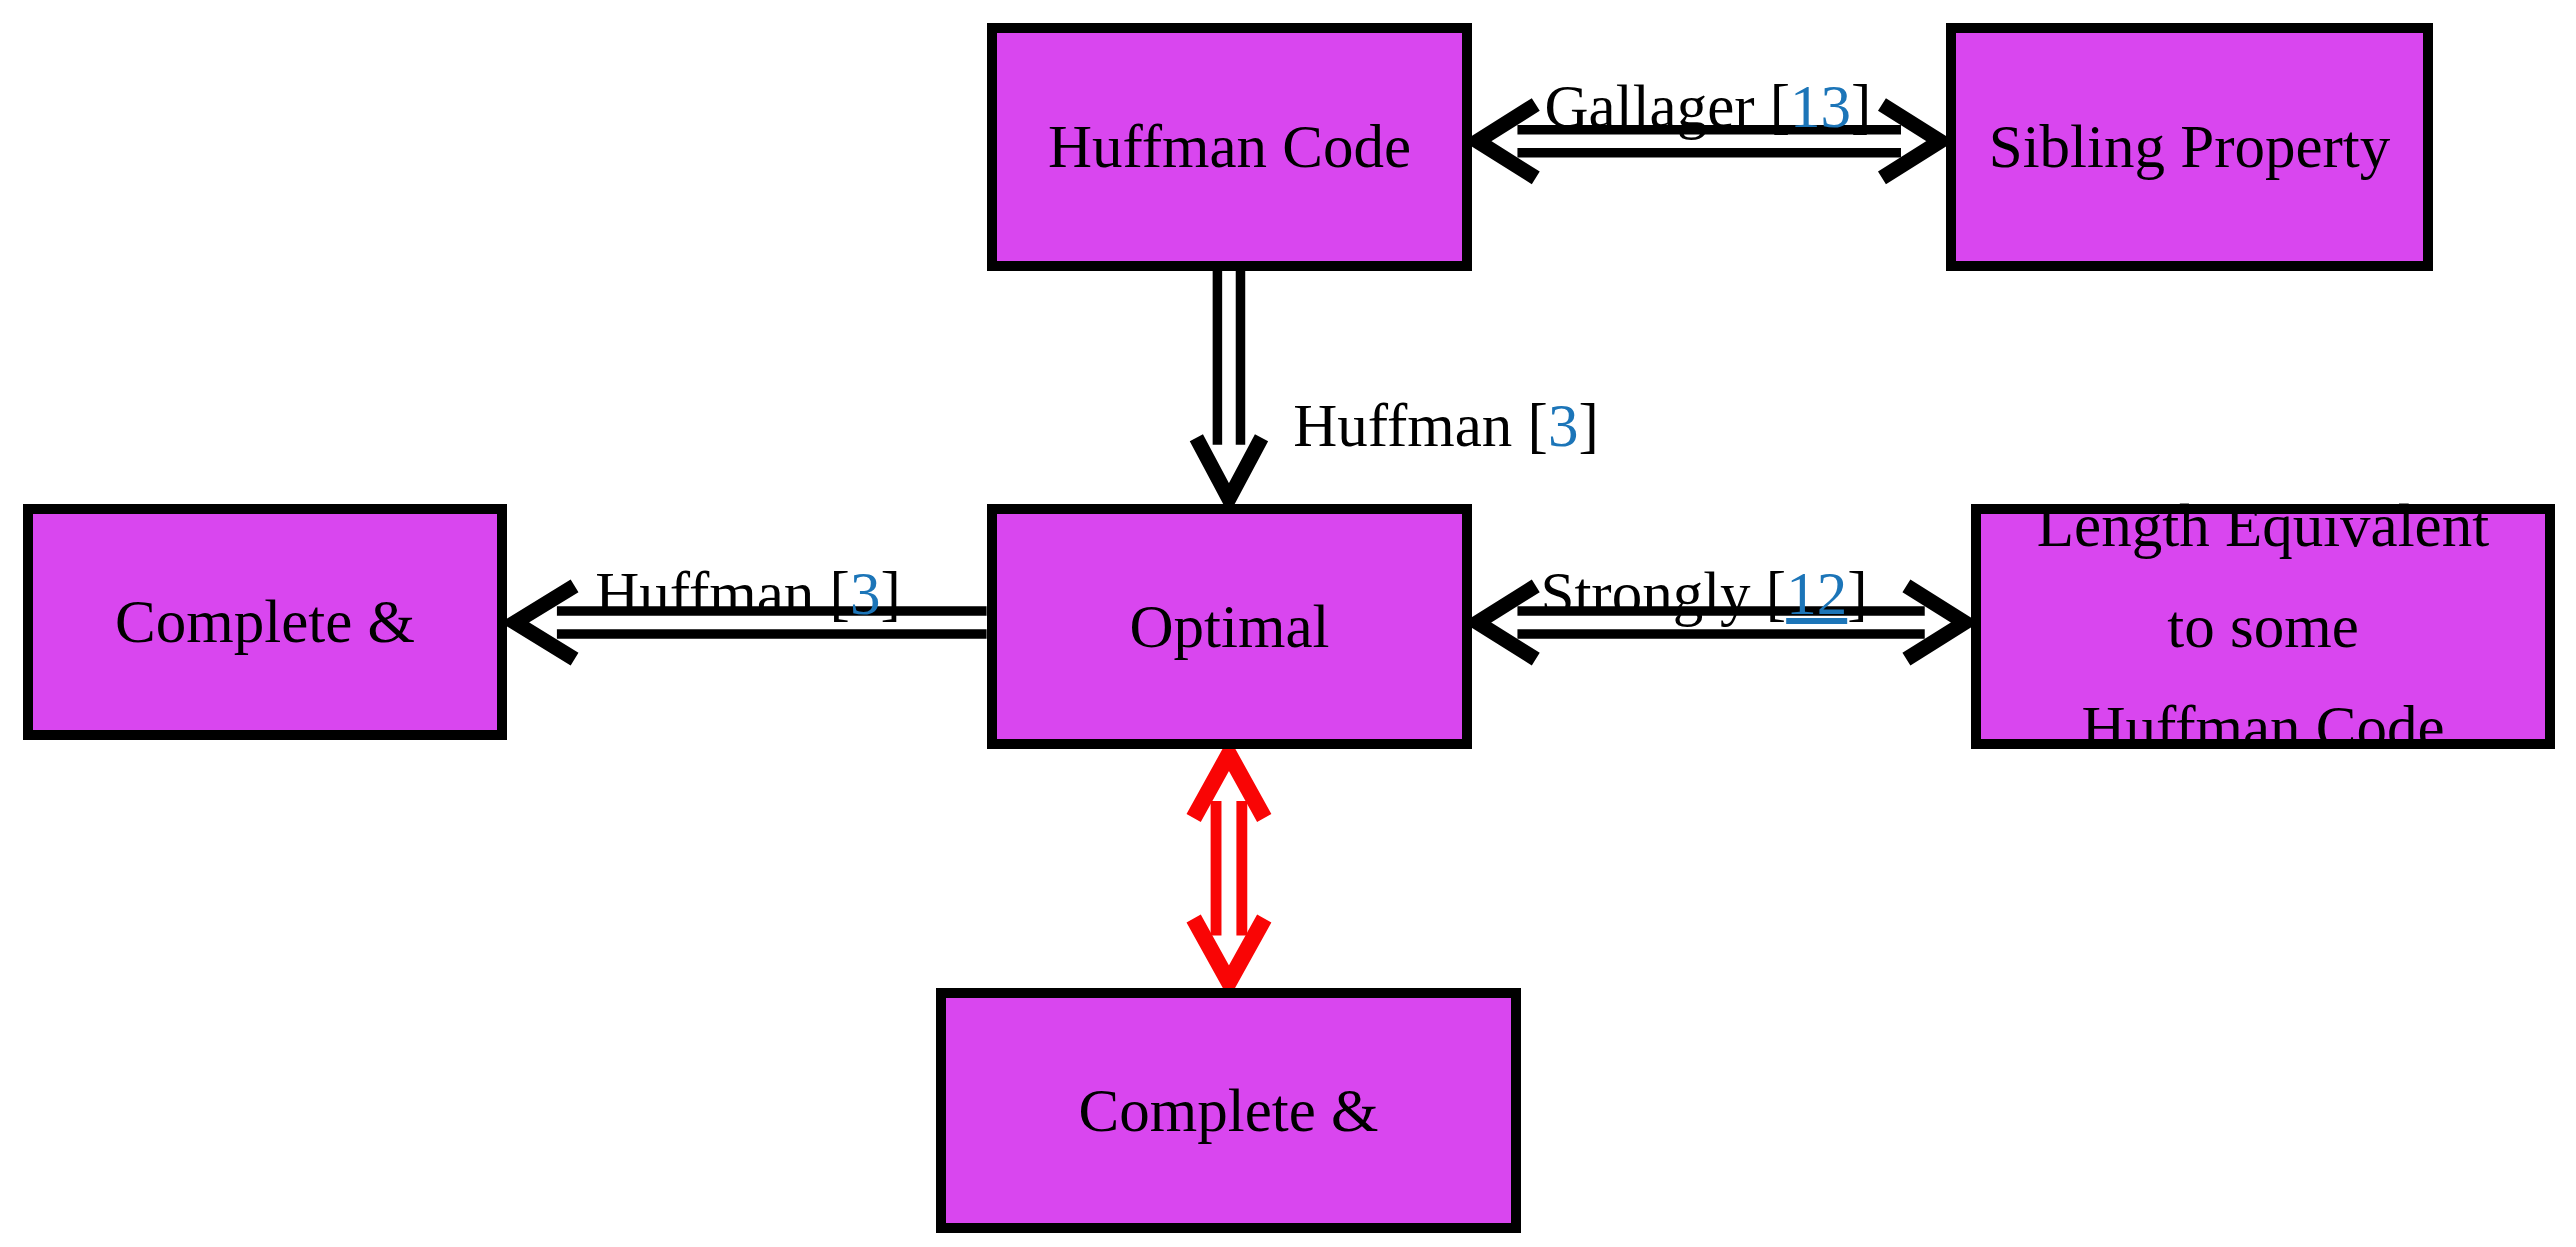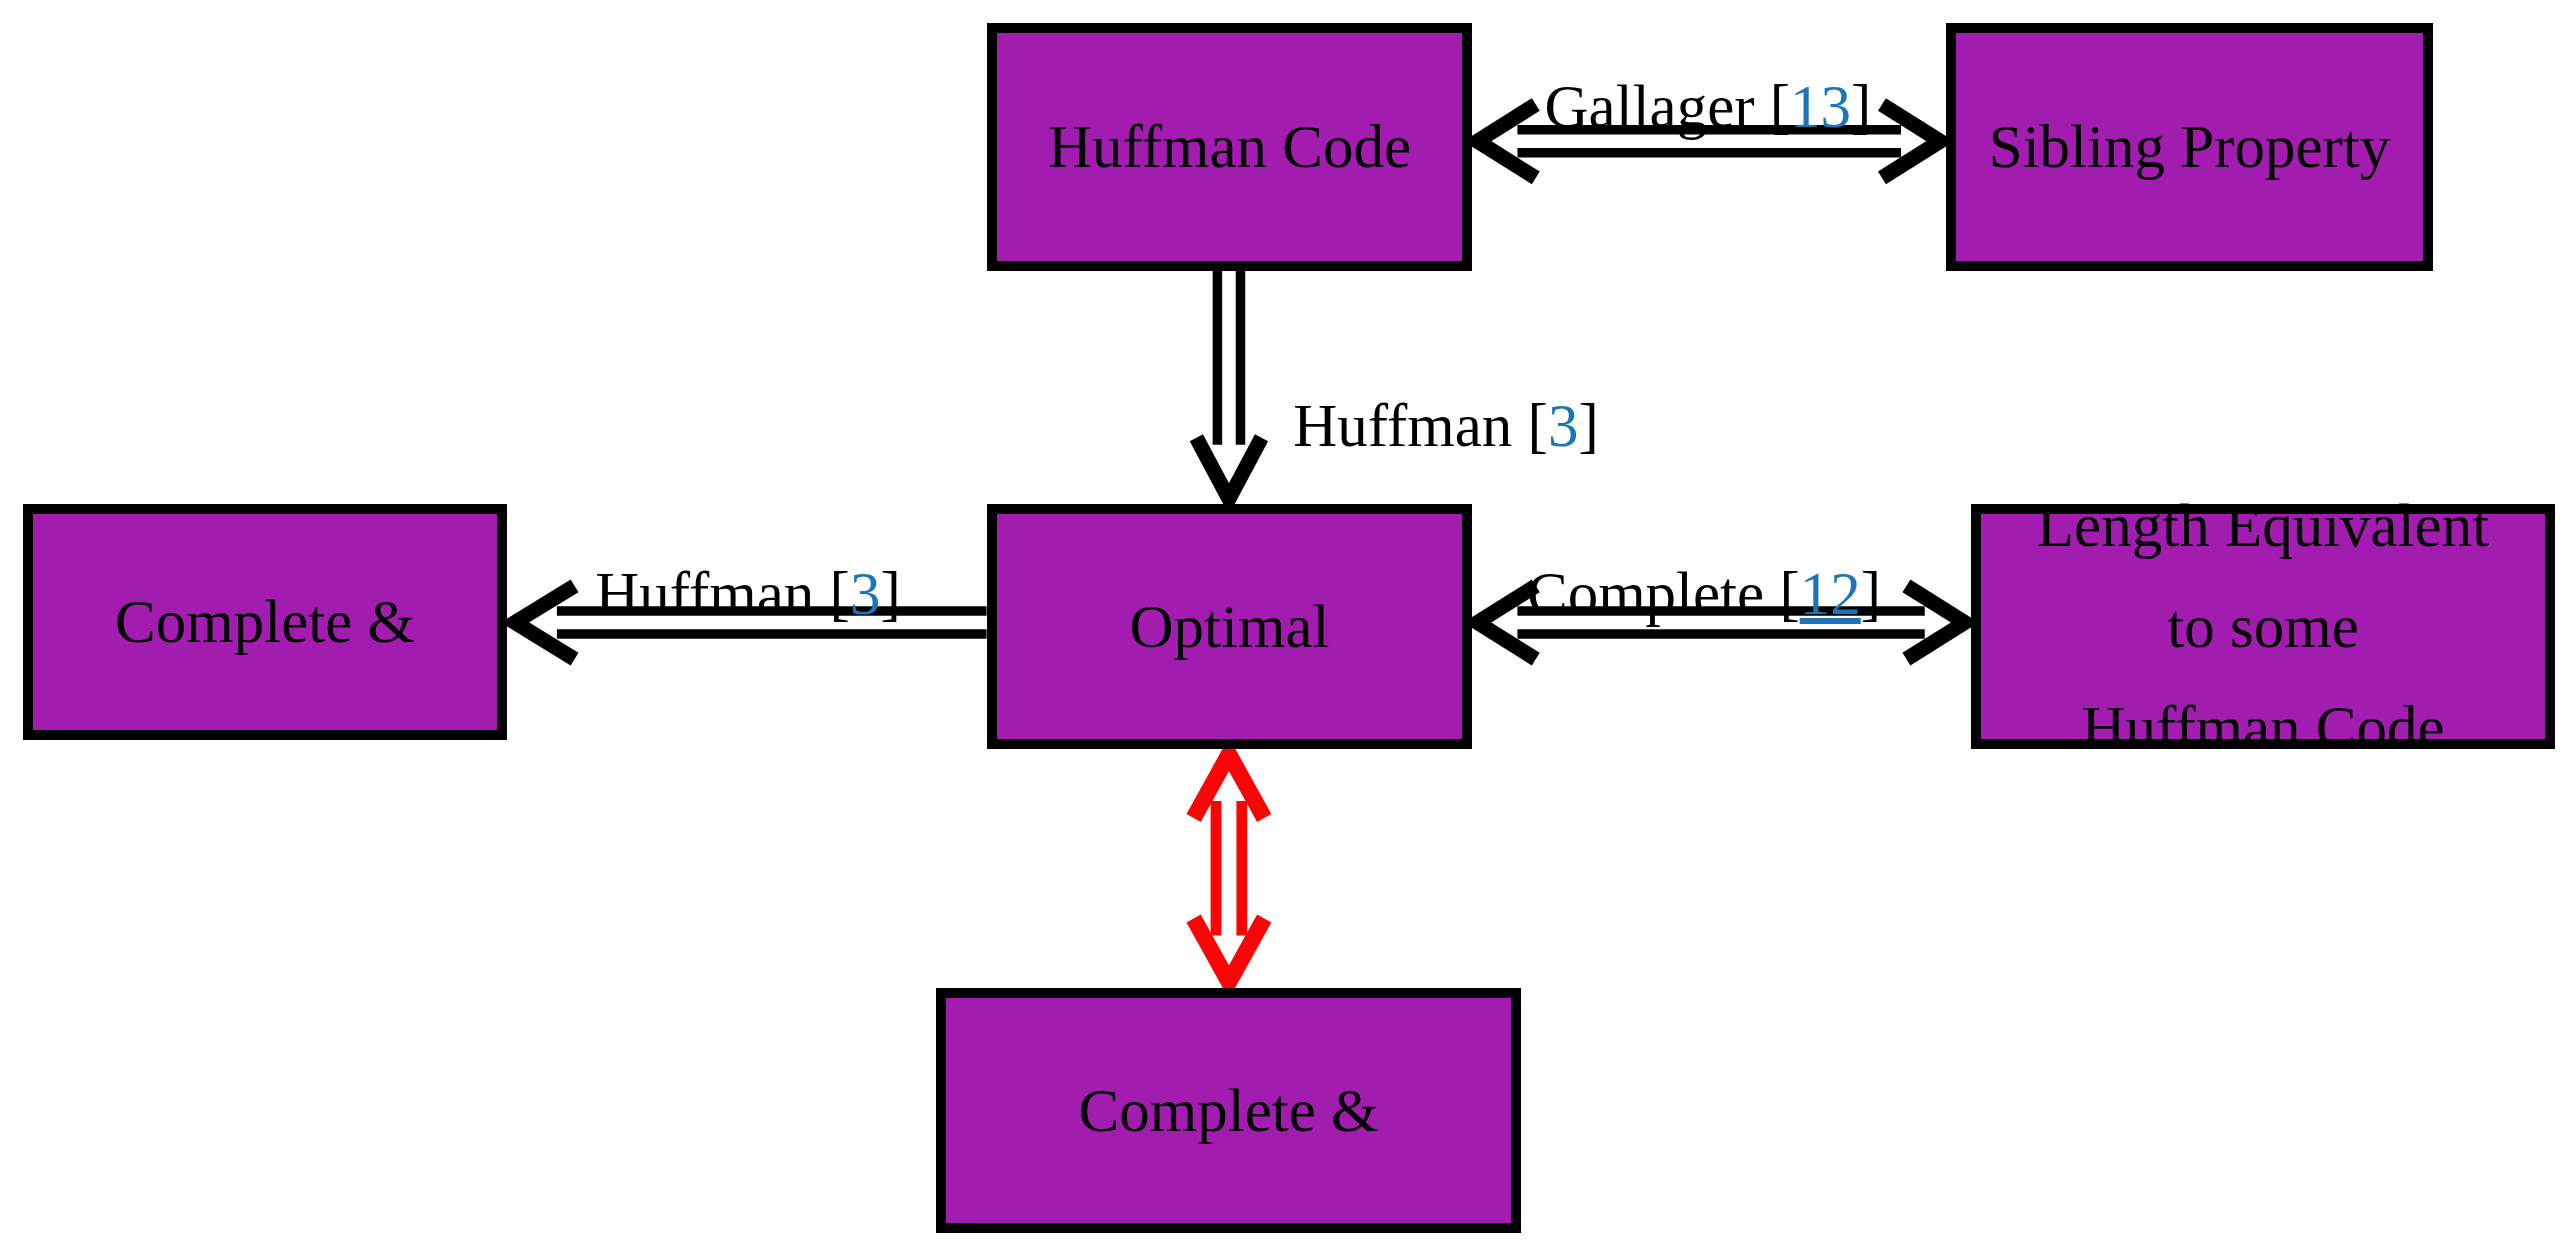--- a/index.html
+++ b/index.html
@@ -26,21 +26,21 @@
   .edges-layer line, .edges-layer path {
     fill: none;
     stroke-linecap: butt;
     stroke-linejoin: miter;
     stroke-miterlimit: 10;
   }
   .node {
     position: absolute;
     box-sizing: border-box;
     border: 10.2px solid #000000;
-    background: #a21caf;
+    background: #d946ef;
     display: flex;
     flex-direction: column;
     align-items: center;
     justify-content: center;
     text-align: center;
     font-size: 61px;
     line-height: 1.1;
   }
   .node.leading-wide { line-height: 96px; font-family: Liberation Serif, serif; }
   .node.leading-tight { line-height: 73px; }
@@ -127,17 +127,17 @@
 
   <div class="edge-label" style="left:1446px; top:358px;">
     <span>Huffman [</span><span style="color: rgb(28, 117, 184);">3</span><span>]</span>
   </div>
 
   <div class="edge-label" style="left:748px; top:526px;">
     <span>Huffman [</span><span style="color: rgb(28, 117, 184);">3</span><span>]</span>
   </div>
 
   <div class="edge-label" style="left:1704px; top:526px;">
-    <span>Complete [</span><span style="color: rgb(28, 117, 184); text-decoration: underline;">12</span><span>]</span>
+    <span>Strongly [</span><span style="color: rgb(28, 117, 184); text-decoration: underline;">12</span><span>]</span>
   </div>
 
 </div>
 
 
 </body></html>

